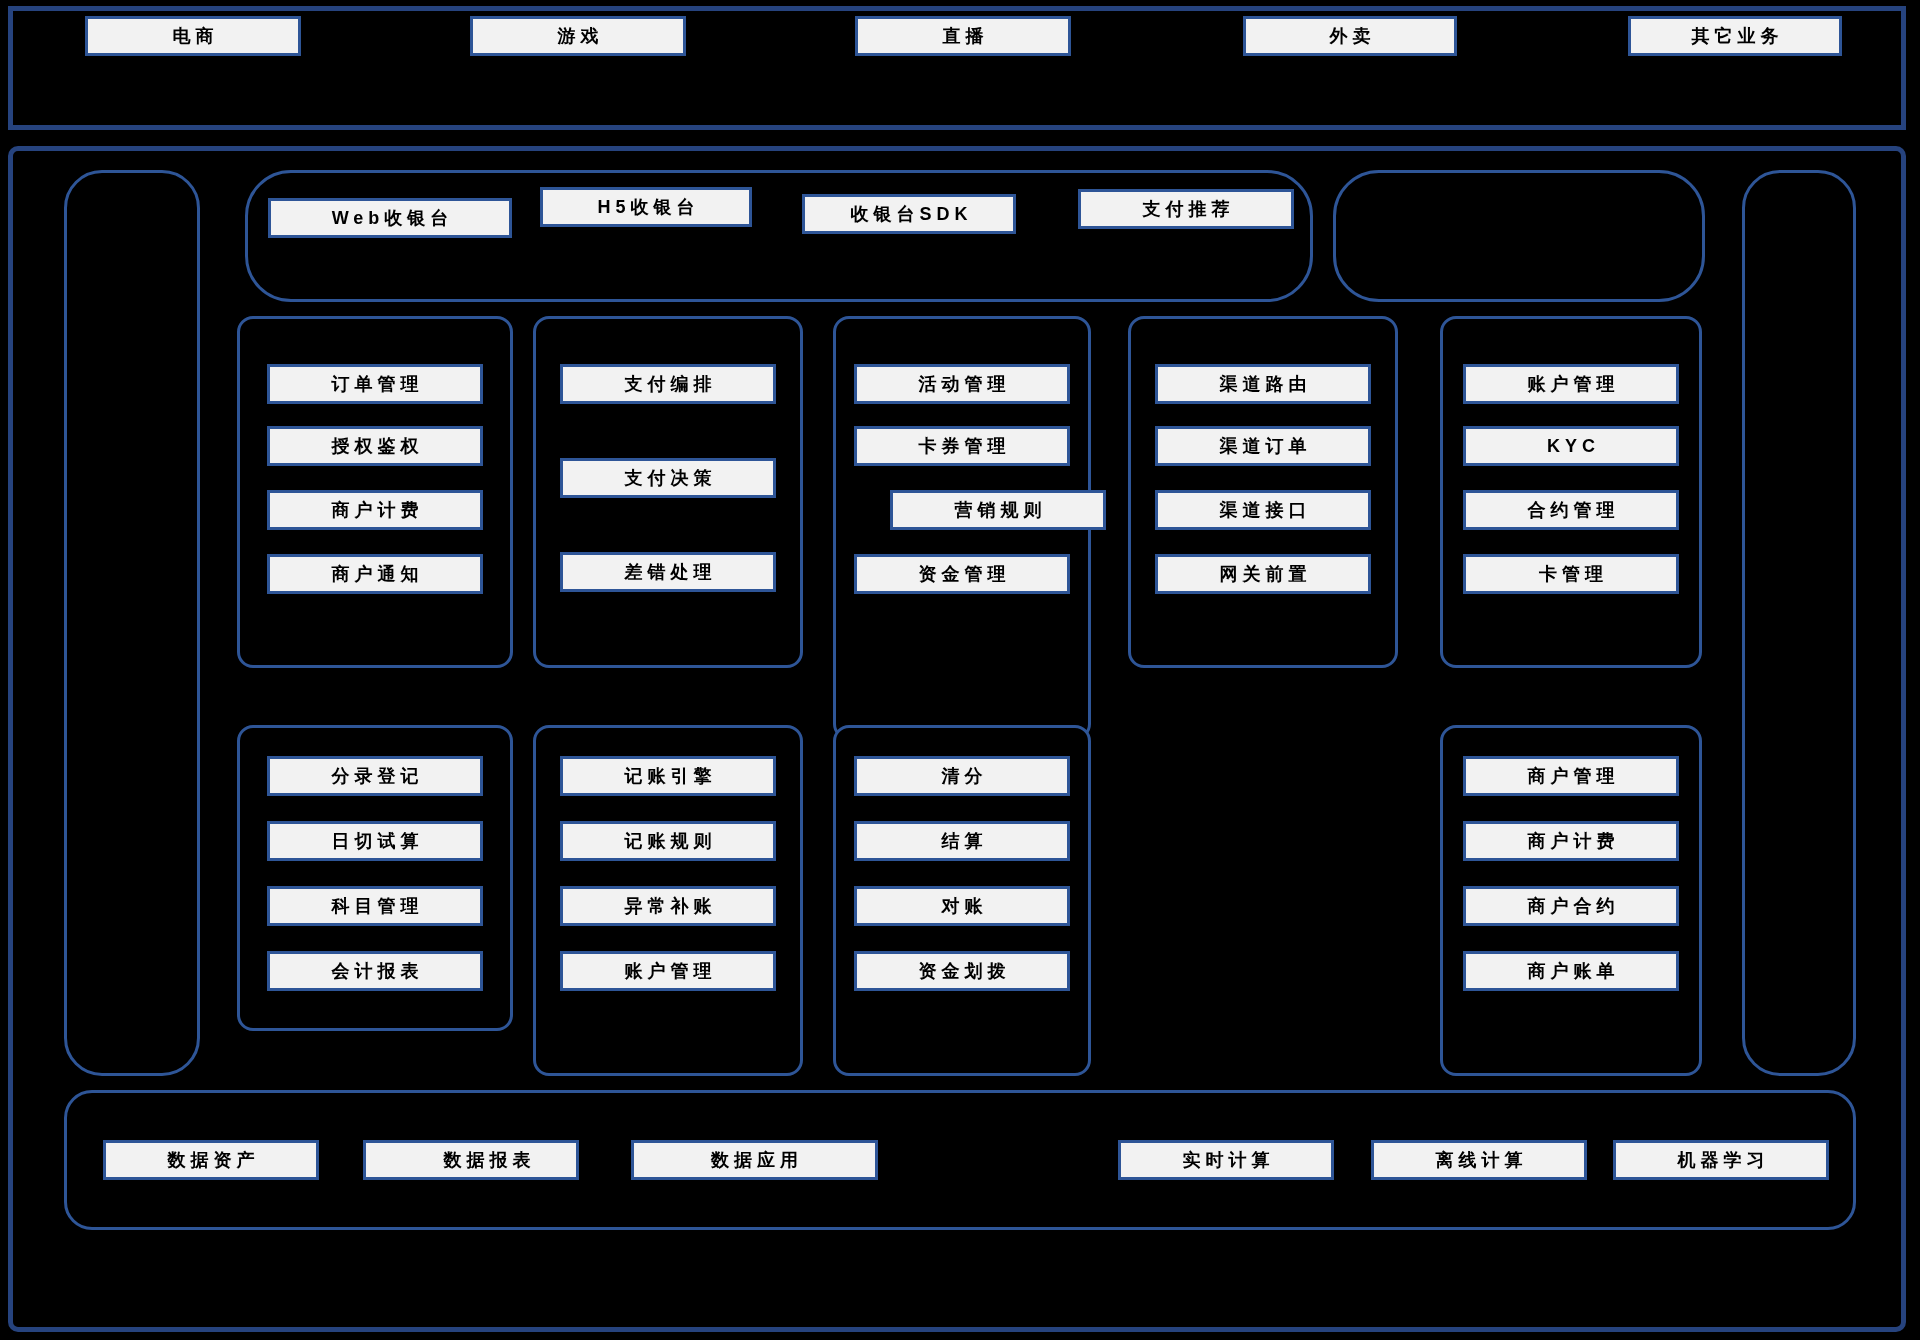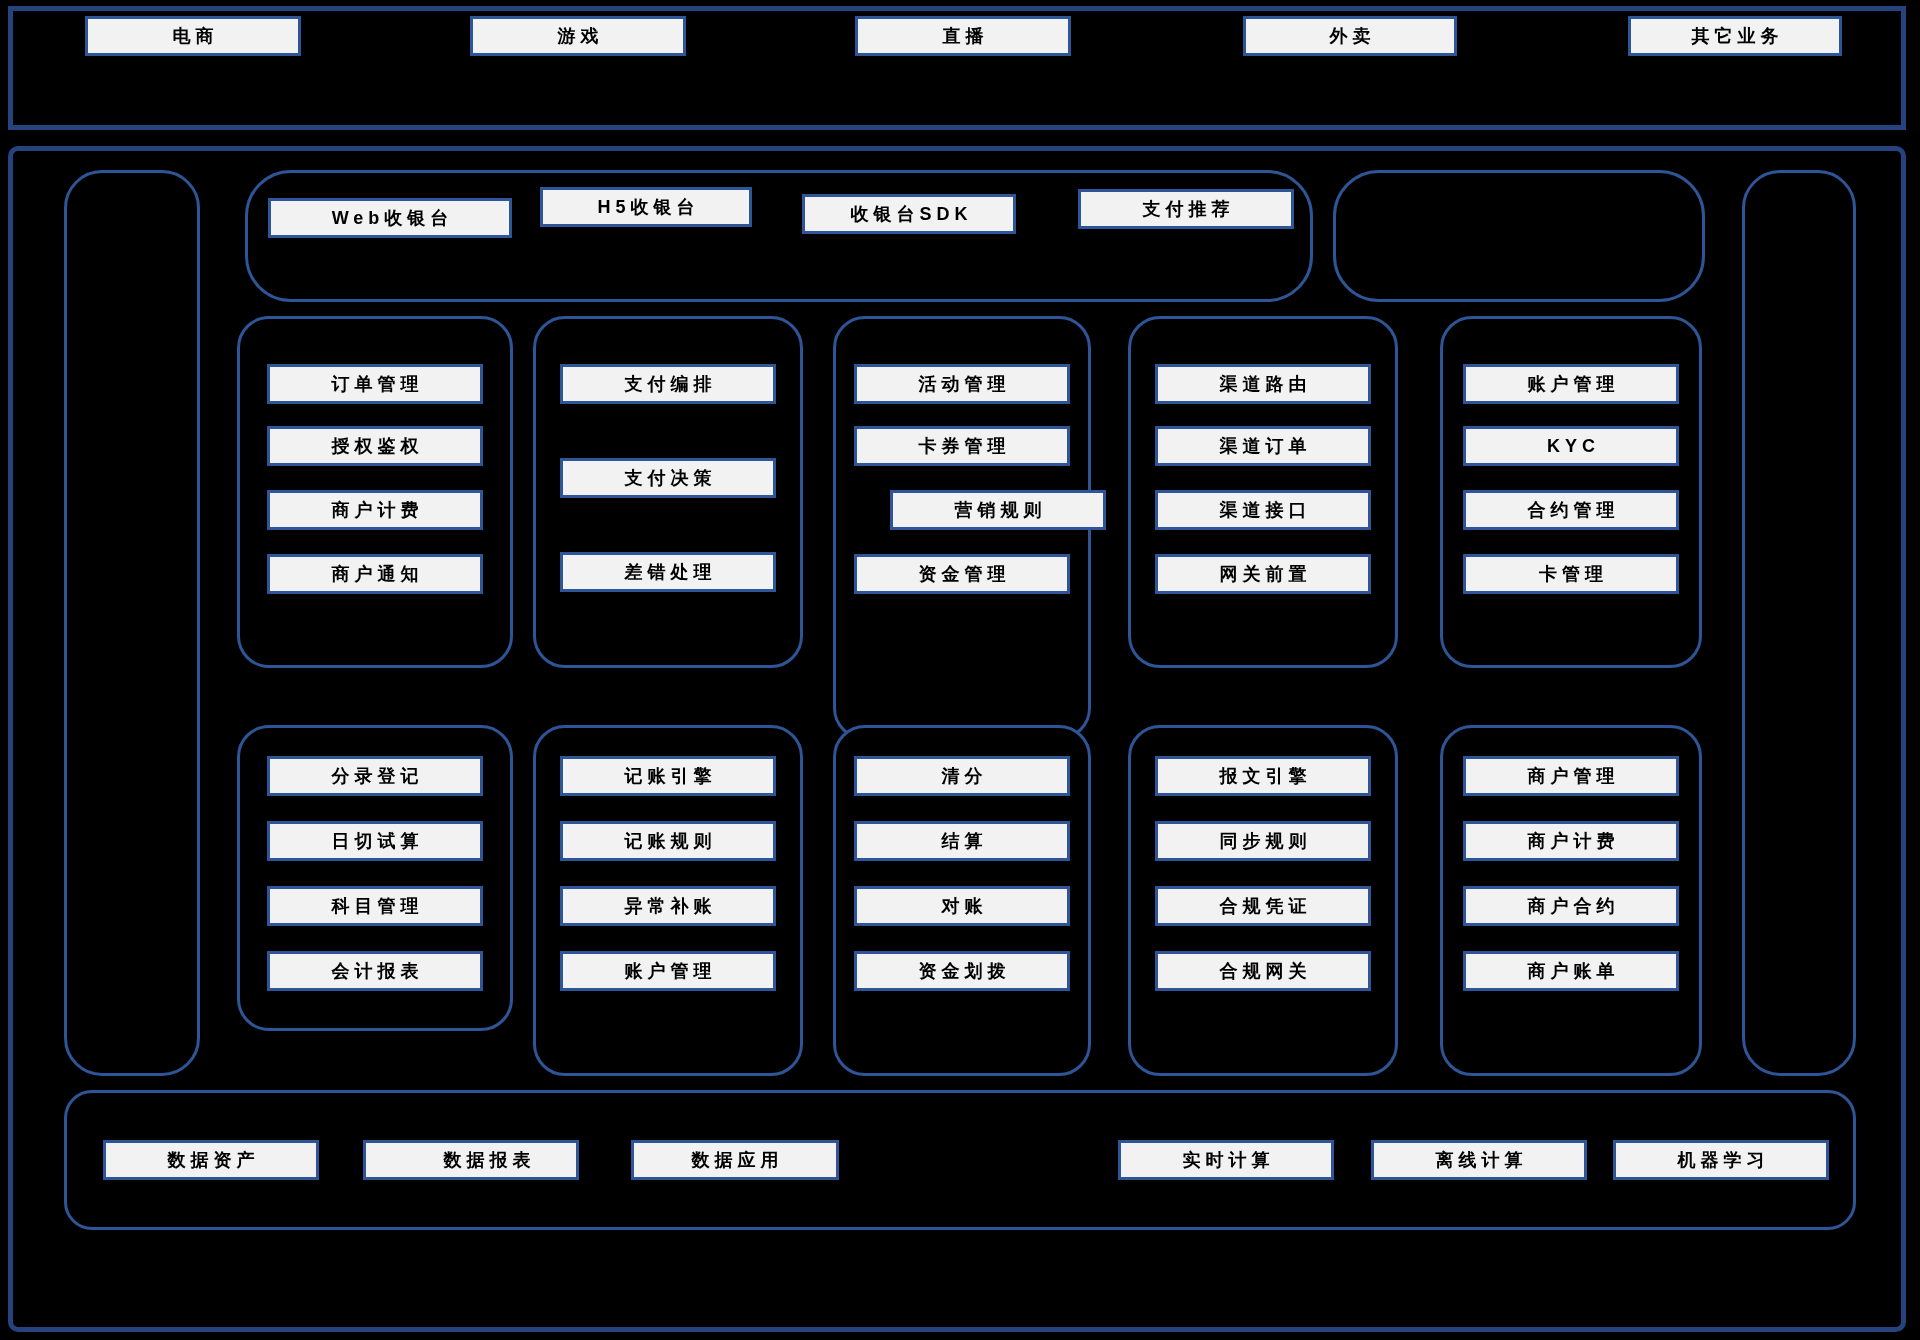--- a/index.html
+++ b/index.html
@@ -27,21 +27,21 @@
     border: 3px solid #2E5597;
     color: #000;
     display: flex; align-items: center; justify-content: center;
     font-size: 18px; font-weight: 600;
     letter-spacing: 5px; text-indent: 5px;
     white-space: nowrap;
   }
   .gchip { left: 50%; transform: translateX(-50%); width: 216px; }
   .r-side { border-radius: 38px; }
   .r-wide { border-radius: 46px; }
-  .r-group { border-radius: 32px; padding-left: 29px; }
+  .r-group { border-radius: 16px; padding-left: 29px; }
   .r-data { border-radius: 28px; }
 </style>
 </head>
 <body>
 
 <div class="frame" style="left:8px; top:6px; width:1898px; height:124px;">
   <div class="chip" style="left:72px;  top:5px; width:216px;">电商</div>
   <div class="chip" style="left:457px; top:5px; width:216px;">游戏</div>
   <div class="chip" style="left:842px; top:5px; width:216px;">直播</div>
   <div class="chip" style="left:1230px;top:5px; width:214px;">外卖</div>
@@ -111,36 +111,30 @@
     <div class="chip gchip" style="top:223px;">账户管理</div>
   </div>
 
   <div class="pill r-group" style="left:820px; top:574px; width:258px; height:351px;">
     <div class="chip gchip" style="top:28px;">清分</div>
     <div class="chip gchip" style="top:93px;">结算</div>
     <div class="chip gchip" style="top:158px;">对账</div>
     <div class="chip gchip" style="top:223px;">资金划拨</div>
   </div>
 
-  <div class="pill r-group" style="left:1115px; top:574px; width:270px; height:351px;">
-    <div class="chip gchip" style="top:28px;">报文引擎</div>
-    <div class="chip gchip" style="top:93px;">同步规则</div>
-    <div class="chip gchip" style="top:158px;">合规凭证</div>
-    <div class="chip gchip" style="top:223px;">合规网关</div>
-  </div>
 
   <div class="pill r-group" style="left:1427px; top:574px; width:262px; height:351px;">
     <div class="chip gchip" style="top:28px;">商户管理</div>
     <div class="chip gchip" style="top:93px;">商户计费</div>
     <div class="chip gchip" style="top:158px;">商户合约</div>
     <div class="chip gchip" style="top:223px;">商户账单</div>
   </div>
 
   <div class="pill r-data" style="left:51px; top:939px; width:1792px; height:140px;">
     <div class="chip" style="left:36px;   top:47px; width:216px;">数据资产</div>
     <div class="chip" style="left:296px;  top:47px; width:216px;padding-left:32px;">数据报表</div>
-    <div class="chip" style="left:564px;  top:47px; width:208px;">数据应用</div>
+    <div class="chip" style="left:564px;  top:47px; width:247px;">数据应用</div>
     <div class="chip" style="left:1051px; top:47px; width:216px;">实时计算</div>
     <div class="chip" style="left:1304px; top:47px; width:216px;">离线计算</div>
     <div class="chip" style="left:1546px; top:47px; width:216px;">机器学习</div>
   </div>
 
 </div>
 
 </body></html>

